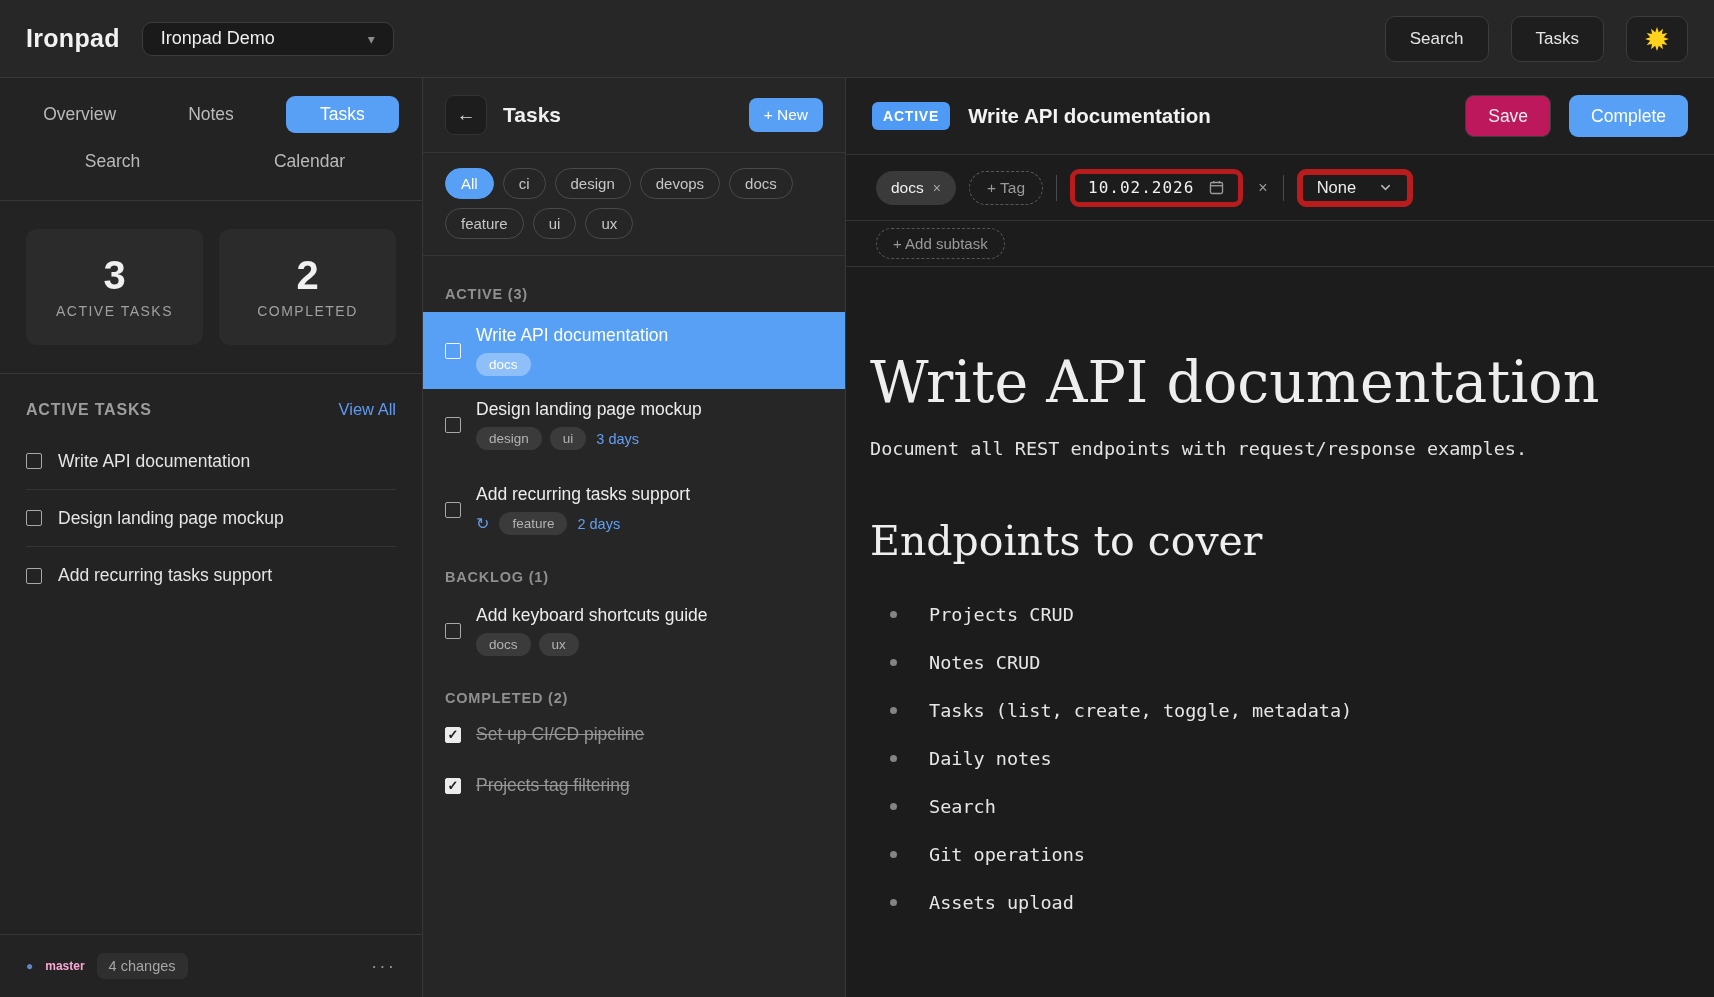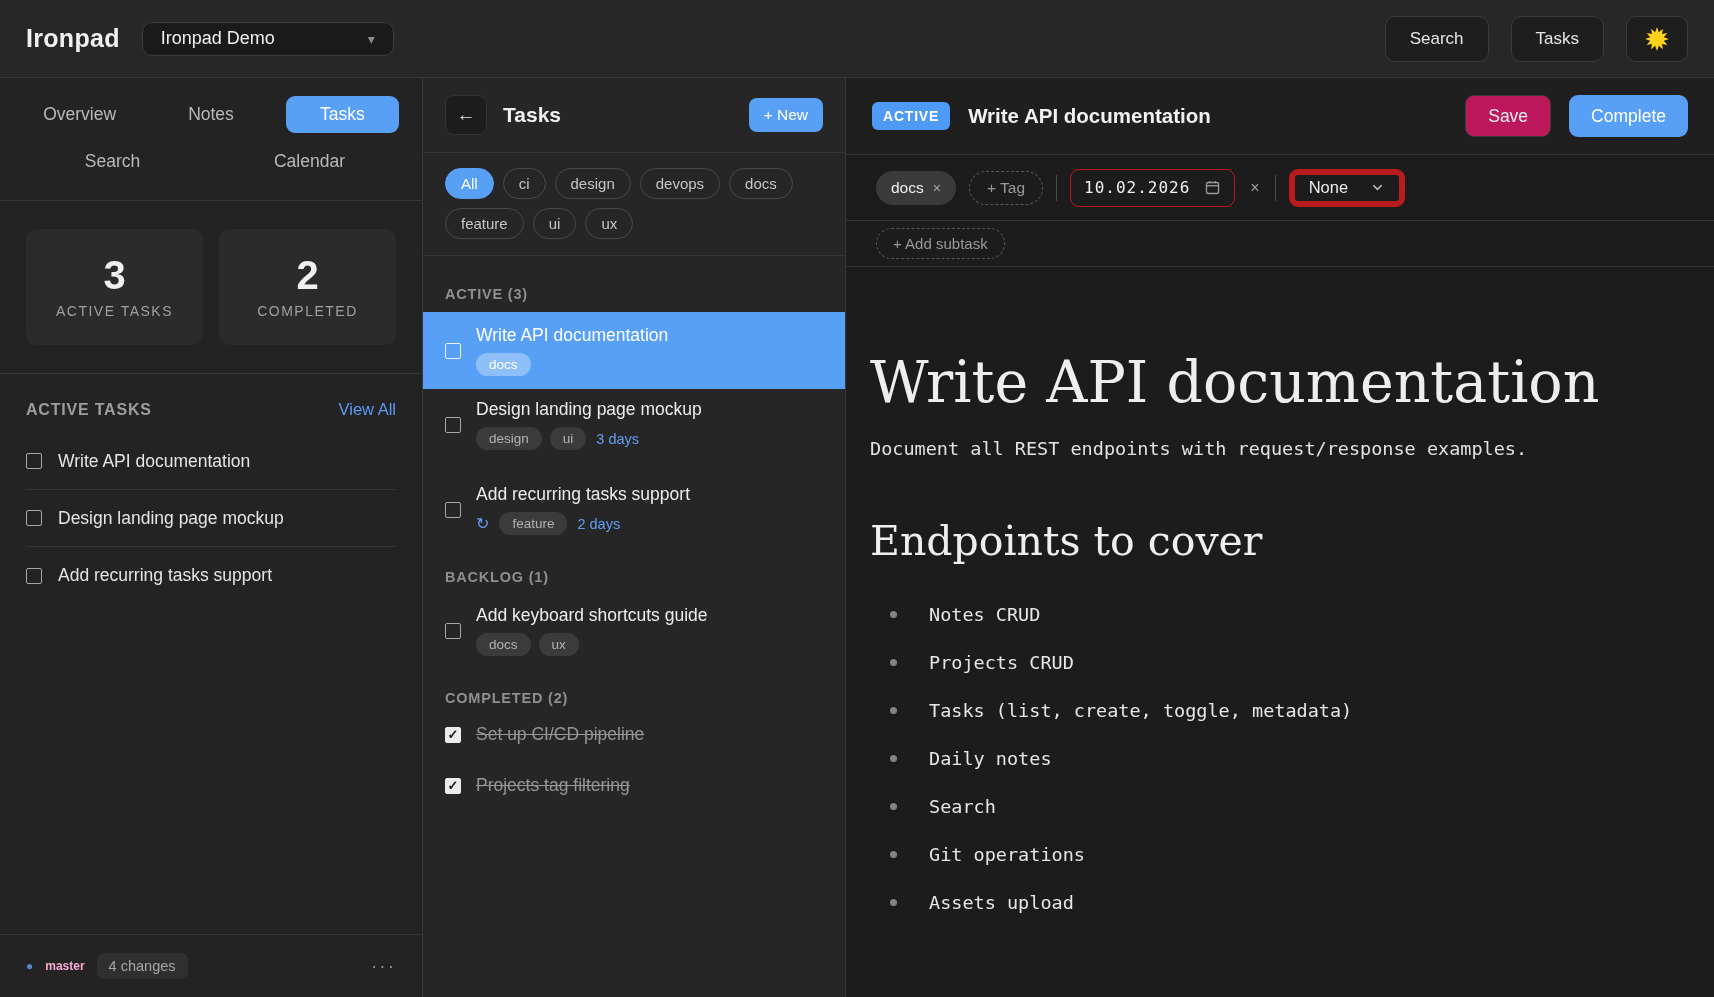--- a/index.html
+++ b/index.html
@@ -98,21 +98,21 @@
   .complete-btn { height:42px; padding:0 22px; background:#57a0f6; border-radius:9px; color:#fff; font-size:17.5px;
                   display:flex; align-items:center; cursor:pointer; }
   .det-meta { height:66px; flex:0 0 66px; border-bottom:1px solid #333; display:flex; align-items:center;
               gap:13px; padding:0 30px; }
   .dtag { background:#3a3a3a; border-radius:999px; height:34px; padding:0 15px; display:flex; align-items:center; gap:9px; }
   .dtag .t { font-size:15.5px; color:#f0f0f0; }
   .dtag .x { font-size:14px; color:#a8a8a8; cursor:pointer; }
   .add-tag { border:1.5px dashed #5a5a5a; border-radius:999px; height:34px; padding:0 17px; display:flex;
              align-items:center; color:#9a9a9a; font-size:15.5px; cursor:pointer; }
   .vsep { width:1px; height:26px; background:#4a4a4a; }
-  .date-box { border:1px solid #b91c1c; border-radius:9px; height:38px; padding:0 13px; display:flex;
+  .date-box { border:5px solid #b91c1c; border-radius:9px; height:38px; padding:0 13px; display:flex;
               align-items:center; gap:14px; cursor:pointer; }
   .date-box .d { font-family:"DejaVu Sans Mono", monospace; font-size:16px; color:#f2f2f2; letter-spacing:1px; }
   .clear-x { color:#9a9a9a; font-size:16px; cursor:pointer; padding:0 2px; }
   .sel-box { border:6px solid #b91c1c; border-radius:9px; height:38px; padding:0 14px; display:flex;
              align-items:center; gap:22px; cursor:pointer; }
   .sel-box .v { font-size:16.5px; color:#ededed; }
   .det-sub { height:46px; flex:0 0 46px; border-bottom:1px solid #333; display:flex; align-items:center; padding:0 30px; }
   .add-sub { border:1.5px dashed #555; border-radius:999px; height:31px; padding:0 16px; display:flex;
              align-items:center; color:#9a9a9a; font-size:15px; cursor:pointer; }
   .det-content { flex:1; padding:84px 40px 0 24px; overflow:hidden; }
@@ -358,25 +358,25 @@
         </div>
       </div>
 
       <div class="det-content">
         <div class="dc-h1">Write API documentation</div>
         <div class="dc-p">Document all REST endpoints with request/response examples.</div>
         <div class="dc-h2">Endpoints to cover</div>
         <ul class="dc-ul">
           <li class="dc-li">
               <span class="bullet-dot"></span>
+              <span class="bt">Projects CRUD</span>
+            </li>
+          <li class="dc-li">
+              <span class="bullet-dot"></span>
               <span class="bt">Notes CRUD</span>
-            </li>
-          <li class="dc-li">
-              <span class="bullet-dot"></span>
-              <span class="bt">Projects CRUD</span>
             </li>
           <li class="dc-li">
               <span class="bullet-dot"></span>
               <span class="bt">Tasks (list, create, toggle, metadata)</span>
             </li>
           <li class="dc-li">
               <span class="bullet-dot"></span>
               <span class="bt">Daily notes</span>
             </li>
           <li class="dc-li">

